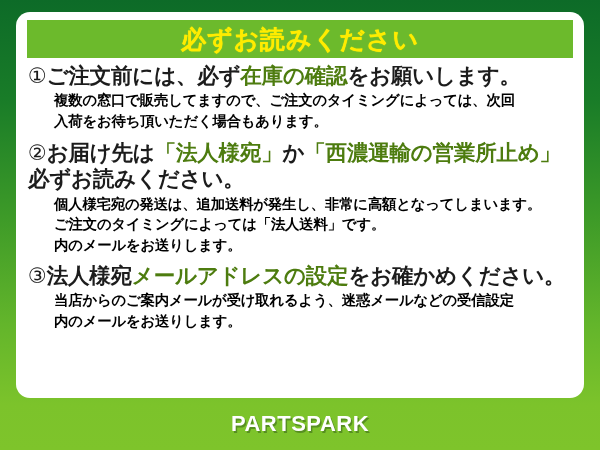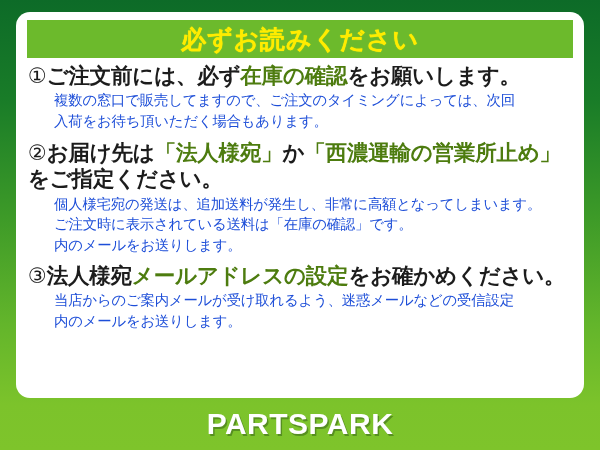--- a/index.html
+++ b/index.html
@@ -82,46 +82,47 @@
     white-space: nowrap;
   }
   .item-head .hl {
     color: #4d7c0f;
   }
   .item-head .num {
     font-weight: normal;
     font-size: 21px;
   }
   .item-body {
-    color: #1d4ed8;
+    color: #000000;
     font-size: 14.4px;
     line-height: 1.42;
     letter-spacing: -0.2px;
     margin: 1px 0 0 26px;
     white-space: nowrap;
+    font-weight: bold;
   }
 
   #item2 .item-head { line-height: 1.2; }
   #item2 { margin-top: 9px; }
   #item3 { margin-top: 9px; }
 
   
   #footer {
     position: absolute;
     left: 0;
     top: 398px;
     width: 600px;
     height: 52px;
     display: flex;
     align-items: center;
     justify-content: center;
   }
   #logo {
     color: #ffffff;
-    font-size: 30px;
+    font-size: 22px;
     font-weight: bold;
     letter-spacing: 0.5px;
     text-shadow: 1.5px 1.5px 0 rgba(40,80,20,0.45);
   }
 </style>
 </head>
 <body>
 
 <div id="banner">
 
@@ -140,24 +141,24 @@
         <div class="item-body">
           <div>複数の窓口で販売してますので、ご注文のタイミングによっては、次回</div>
           <div>入荷をお待ち頂いただく場合もあります。</div>
         </div>
       </div>
 
       <div class="item" id="item2">
         <div class="item-head">
           <span class="num">②</span><span>お届け先は</span><span class="hl">「法人様宛」</span><span>か</span><span class="hl">「西濃運輸の営業所止め」</span>
         </div>
-        <div class="item-head">をご指定ください。</div>
+        <div class="item-head">必ずお読みください。</div>
         <div class="item-body">
           <div>個人様宅宛の発送は、追加送料が発生し、非常に高額となってしまいます。</div>
-          <div>ご注文時に表示されている送料は「在庫の確認」です。</div>
+          <div>ご注文のタイミングによっては「法人送料」です。</div>
           <div>内のメールをお送りします。</div>
         </div>
       </div>
 
       <div class="item" id="item3">
         <div class="item-head">
           <span class="num">③</span><span>法人様宛</span><span class="hl">メールアドレスの設定</span><span>をお確かめください。</span>
         </div>
         <div class="item-body">
           <div>当店からのご案内メールが受け取れるよう、迷惑メールなどの受信設定</div>

